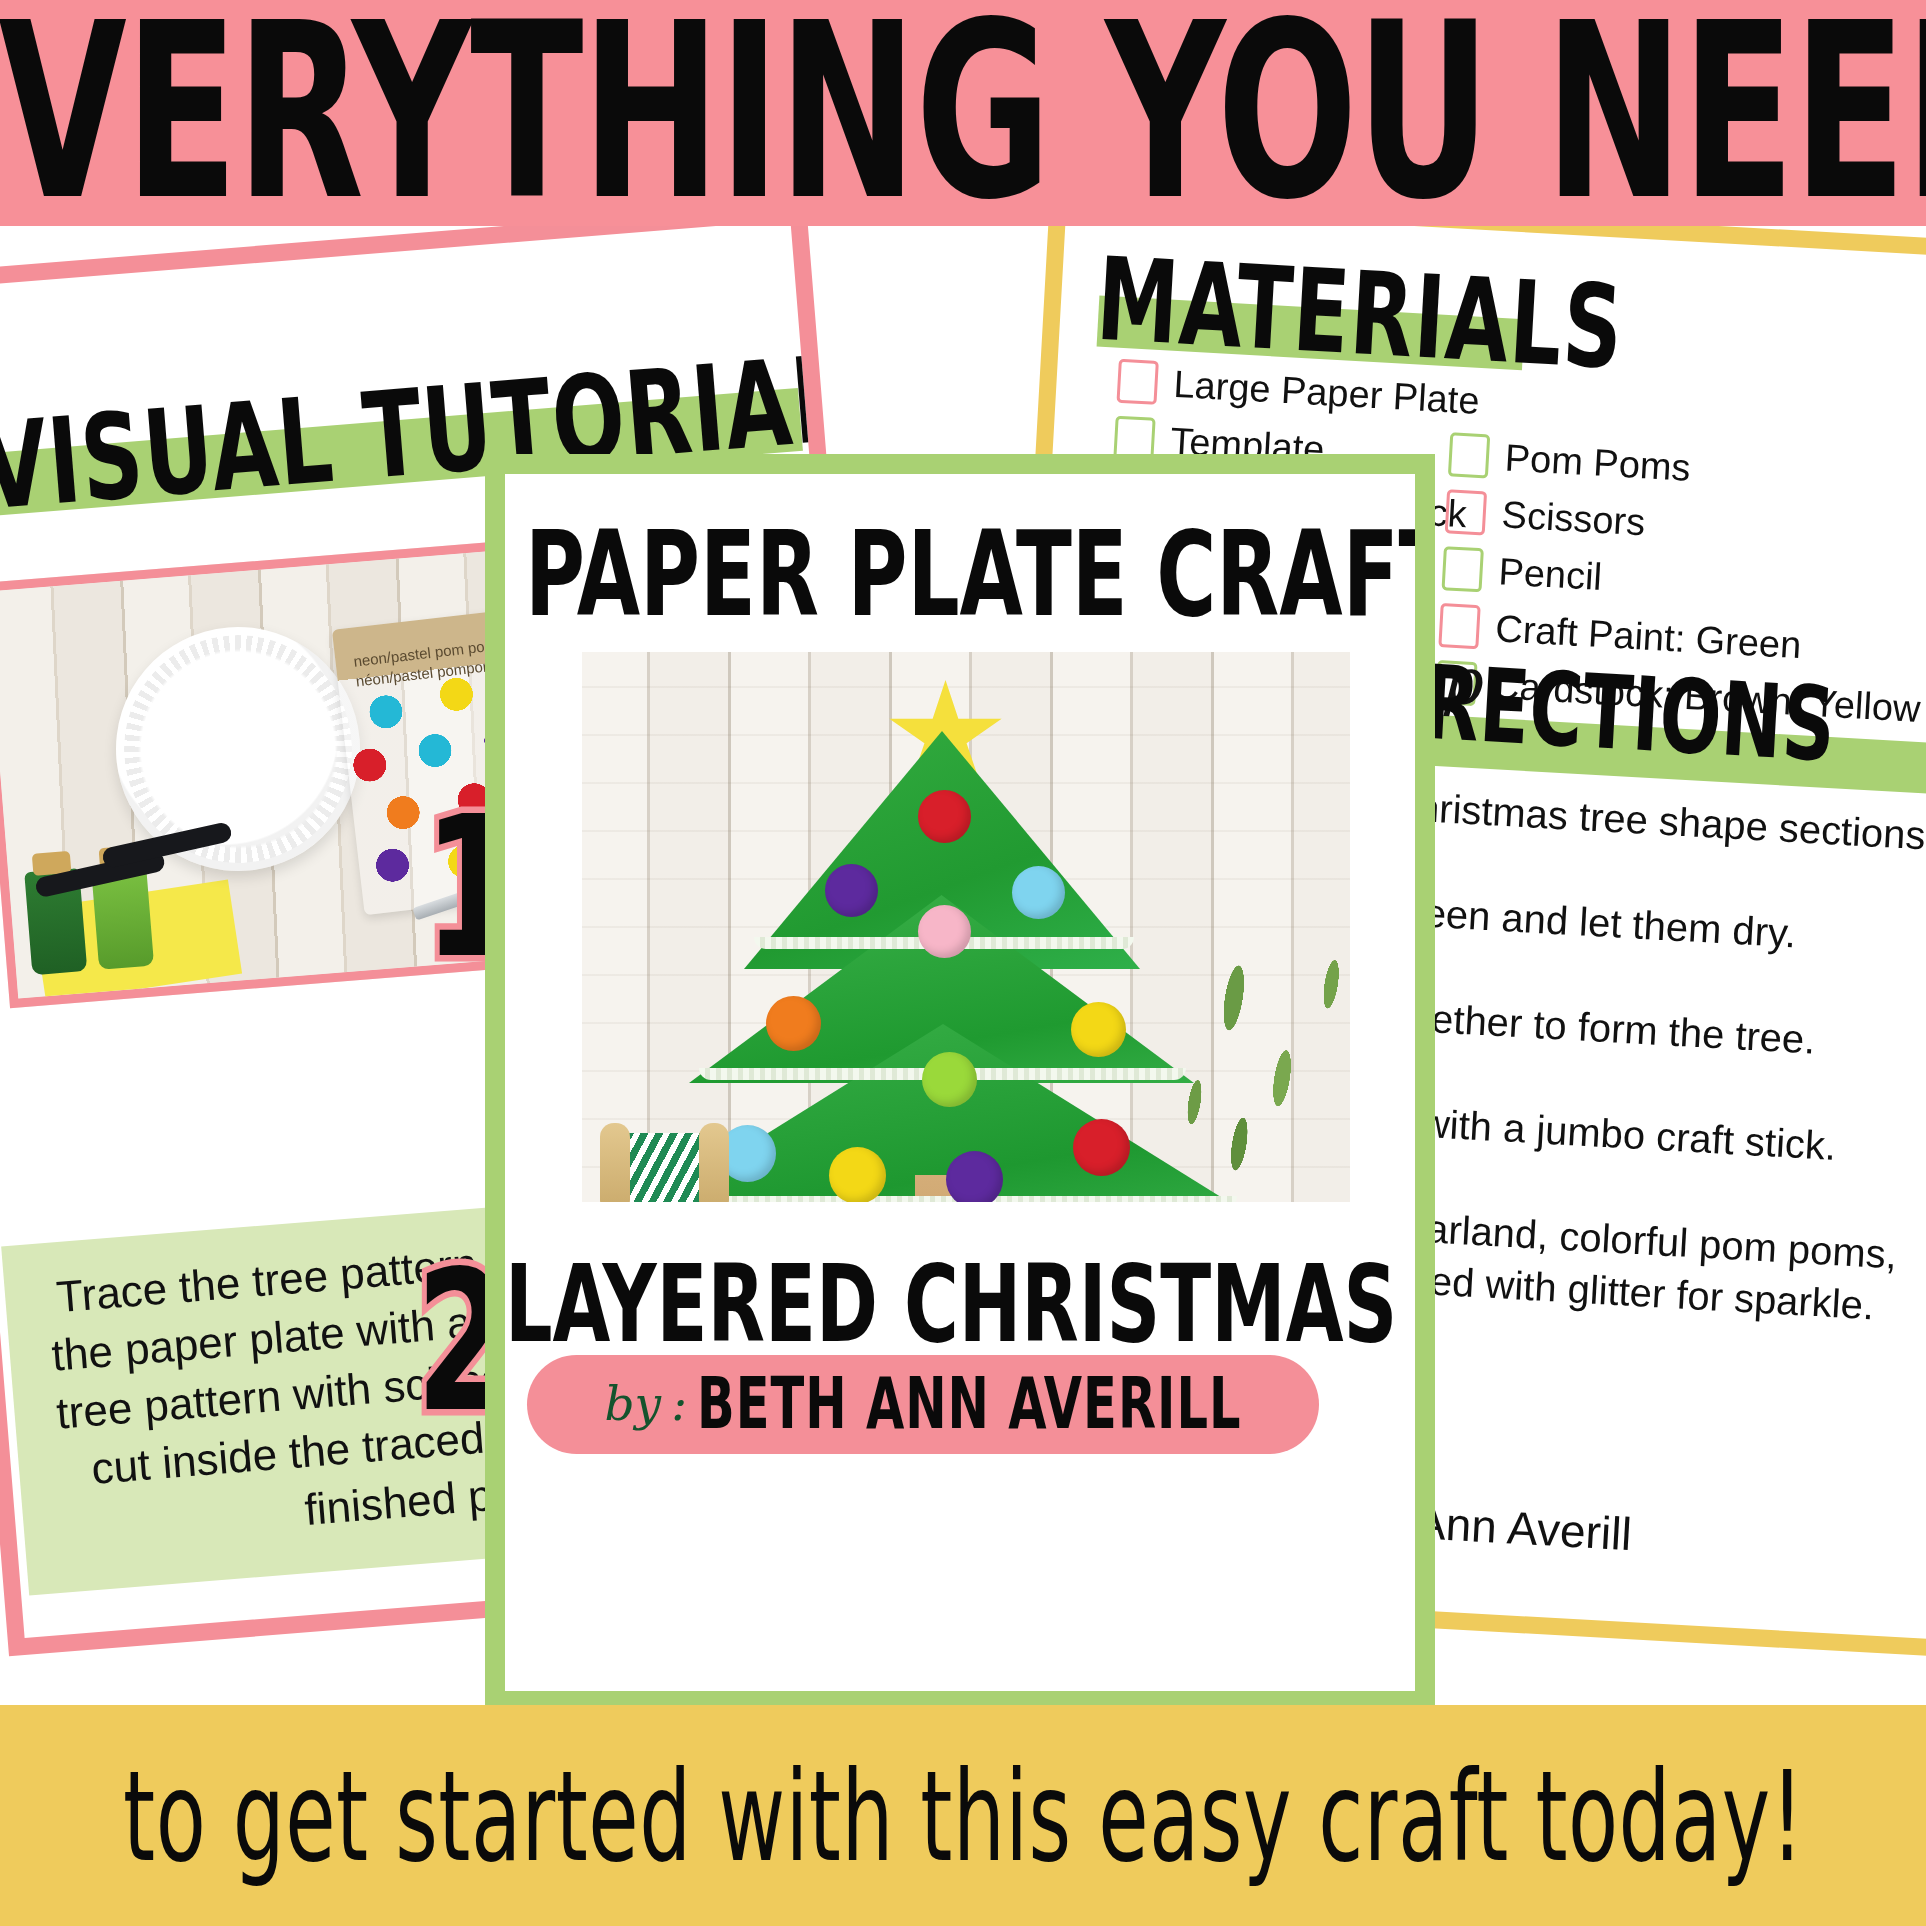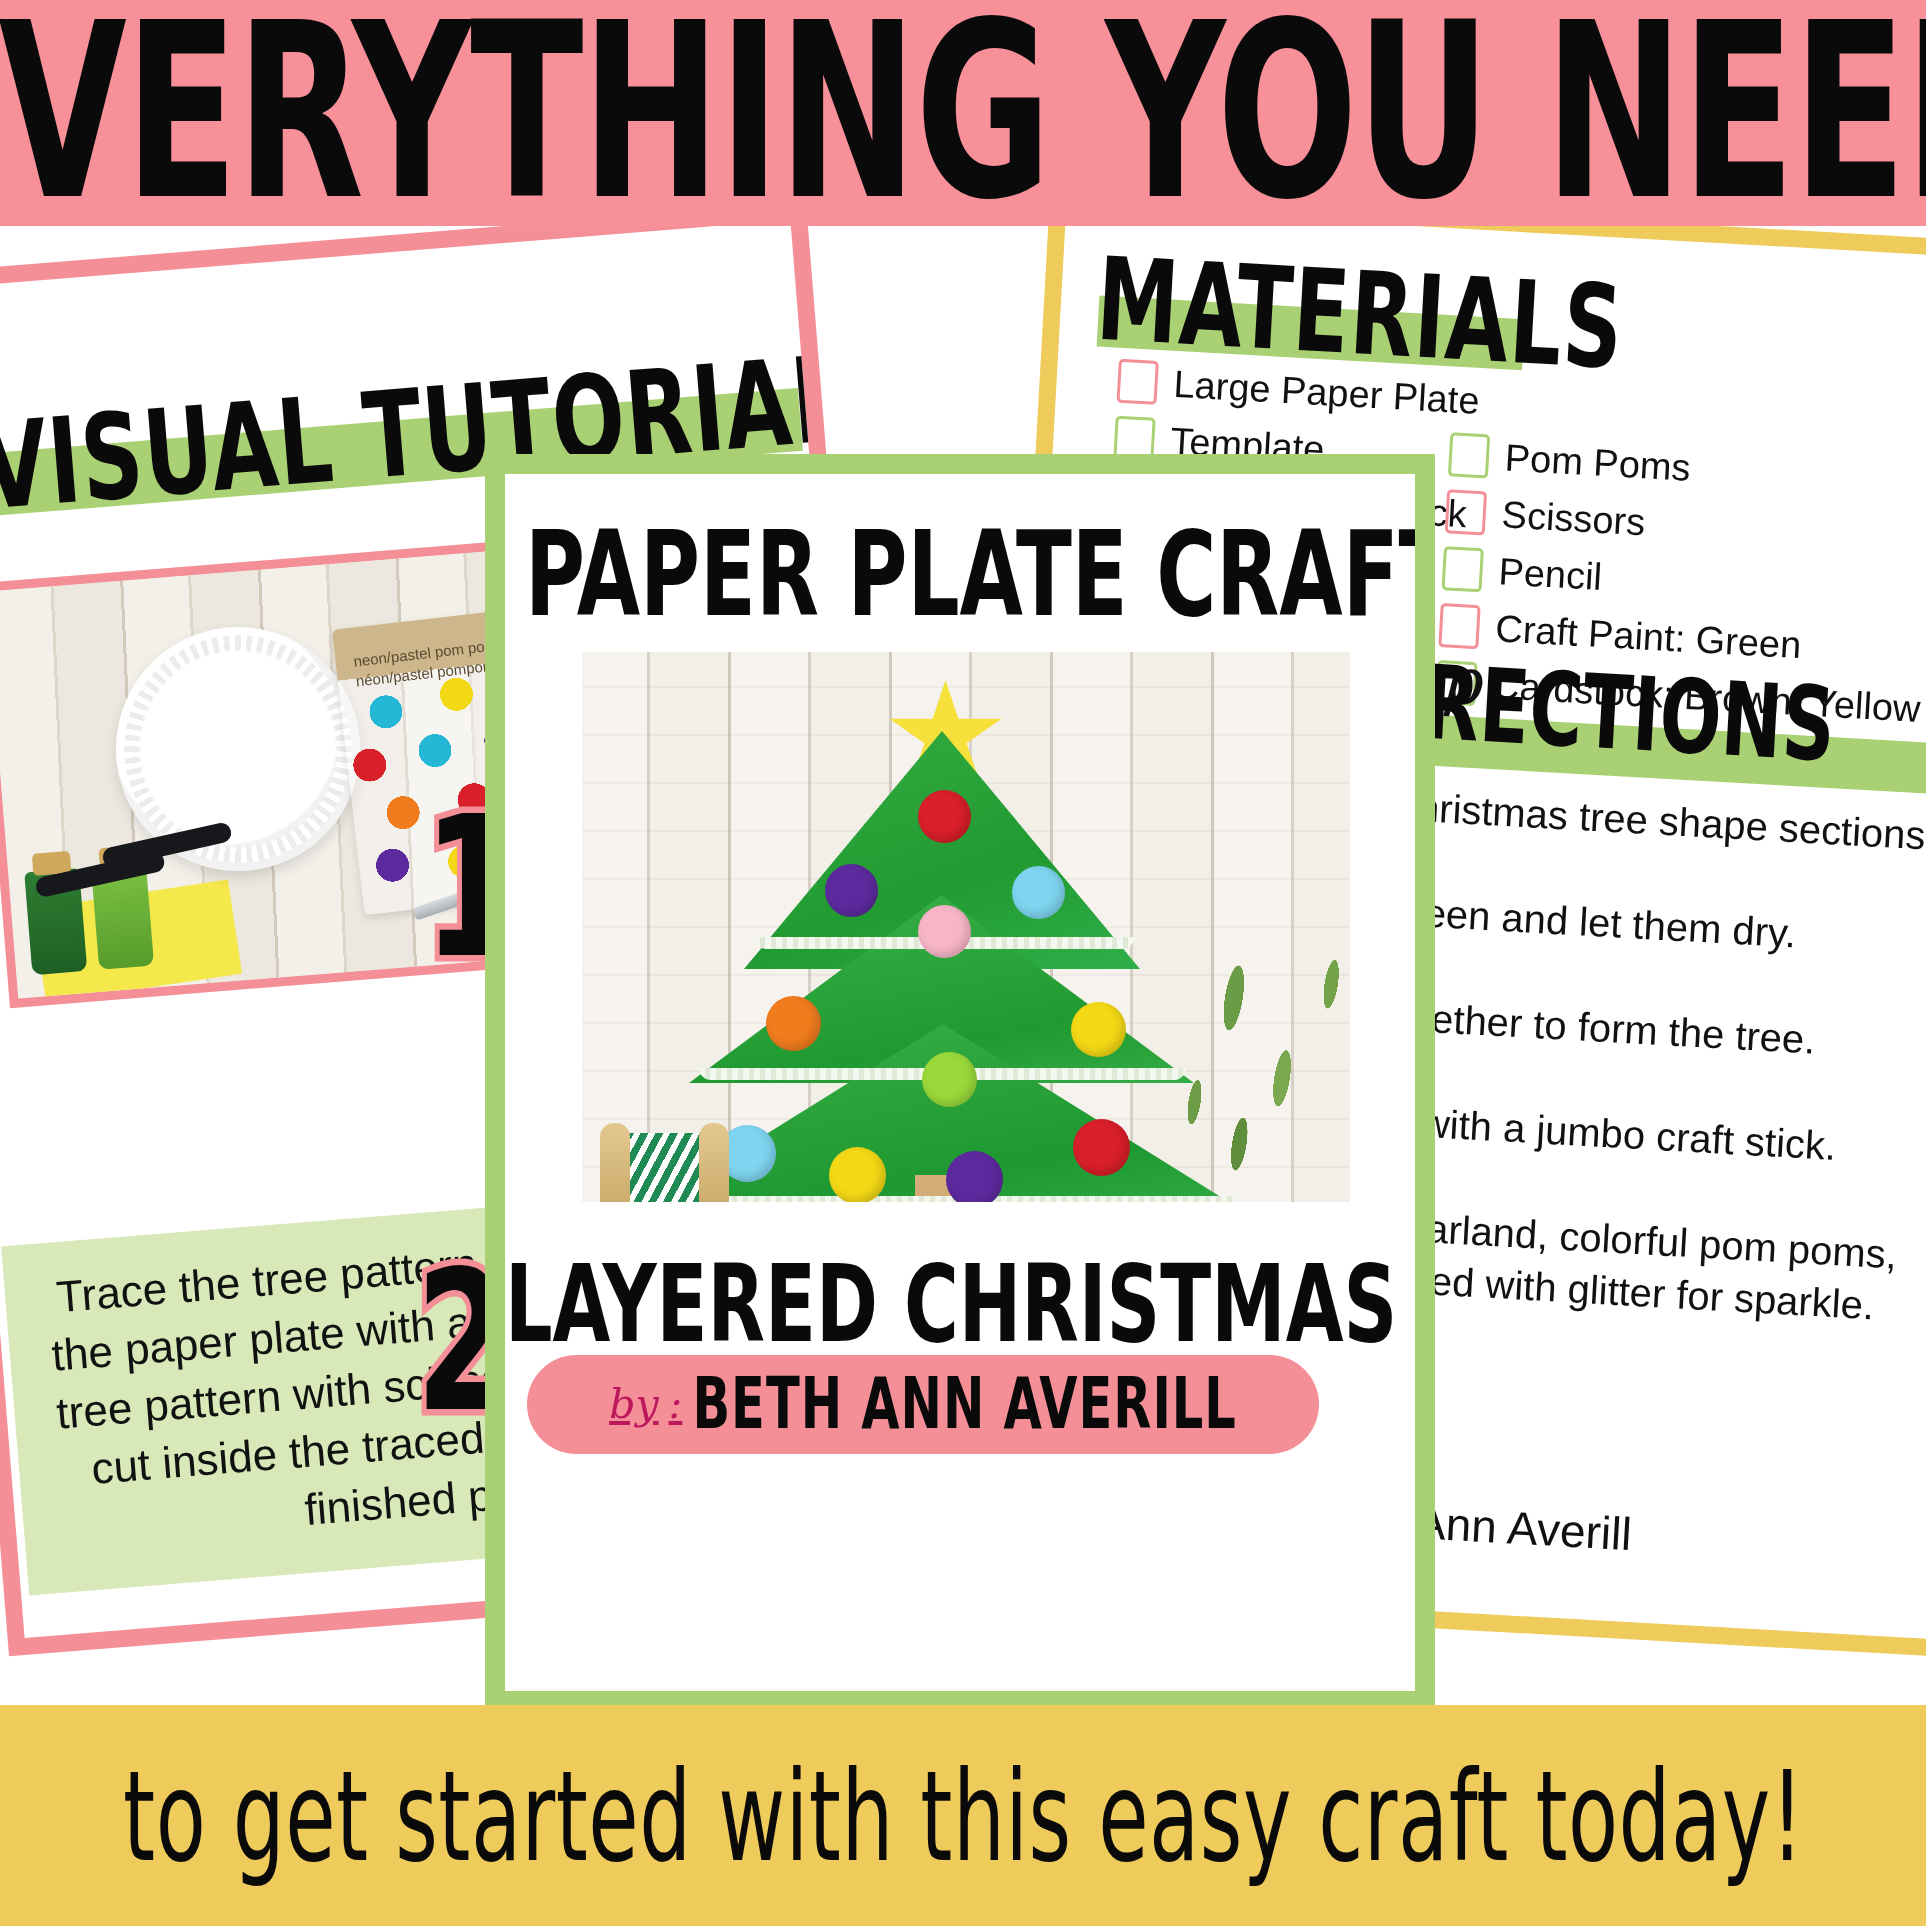--- a/index.html
+++ b/index.html
@@ -271,23 +271,22 @@
     position: absolute;
     left: 22px; top: 879px;
     width: 792px; height: 101px;
     display: flex; align-items: center; justify-content: center;
     gap: 10px;
     z-index: 3;
   }
   .byline-script {
     font-family: "DejaVu Serif", serif;
     font-style: italic;
-    font-size: 41px;
-    color: #be185d;
-    text-decoration: underline;
+    font-size: 47px;
+    color: #14532d;
   }
   .byline-name {
     font-family: "Liberation Sans Narrow", "DejaVu Sans Condensed", "Liberation Sans", sans-serif;
     font-weight: 700;
     font-size: 55px;
     color: #0a0a0a;
     transform: scaleY(1.28);
     letter-spacing: 1px;
   }
 

